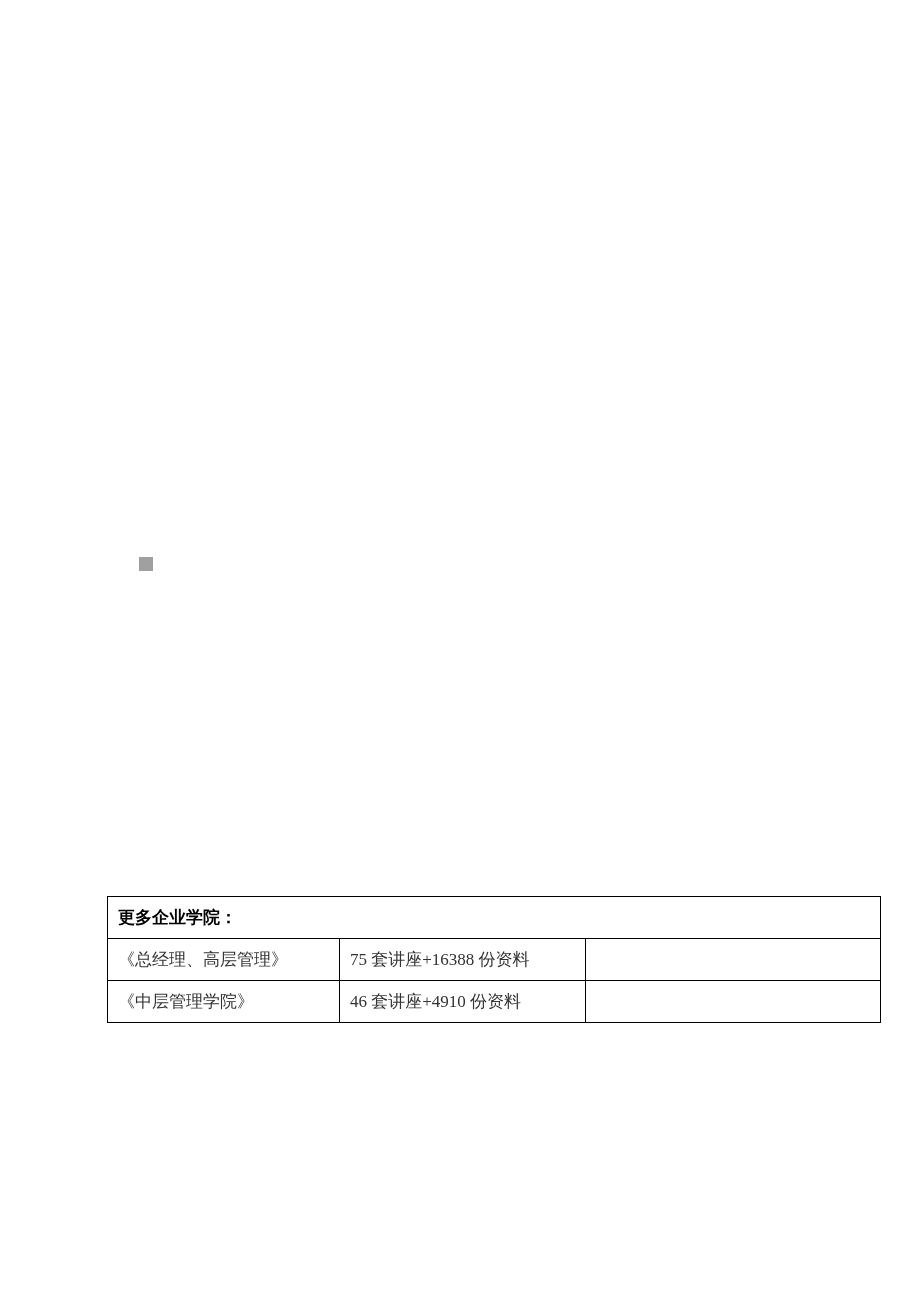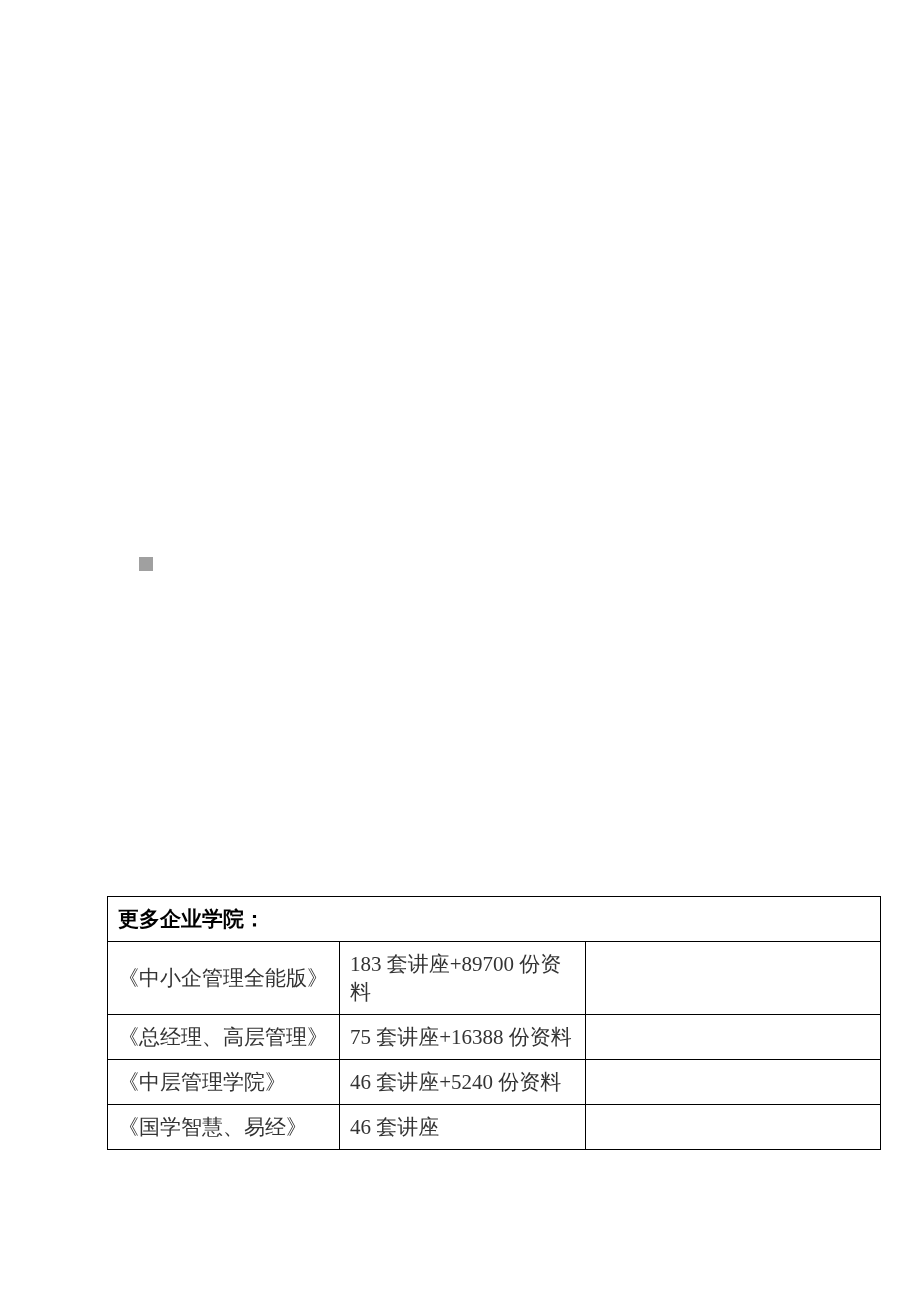--- a/index.html
+++ b/index.html
@@ -29,21 +29,21 @@
       width: 774px;
     }
     table {
       width: 100%;
       border-collapse: collapse;
       border: 1px solid #000;
     }
     td {
       border: 1px solid #000;
       padding: 8px 10px;
-      font-size: 21px;
+      font-size: 17px;
       color: #333;
       vertical-align: middle;
       height: 42px;
     }
     .header-row td {
       font-weight: bold;
       color: #000;
     }
     .col1 {
       width: 232px;
@@ -60,34 +60,24 @@
 
 <div class="square-marker"></div>
 
 <div class="table-container">
   <table>
     <tbody>
         <tr class="header-row">
       <td colspan="3">更多企业学院：</td>
     </tr>
     <tr>
-      <td class="col1">《中小企管理全能版》</td>
-      <td class="col2">183 套讲座+89700 份资料</td>
-      <td class="col3"></td>
-    </tr>
-    <tr>
       <td class="col1">《总经理、高层管理》</td>
       <td class="col2">75 套讲座+16388 份资料</td>
       <td class="col3"></td>
     </tr>
     <tr>
       <td class="col1">《中层管理学院》</td>
-      <td class="col2">46 套讲座+5240 份资料</td>
-      <td class="col3"></td>
-    </tr>
-    <tr>
-      <td class="col1">《国学智慧、易经》</td>
-      <td class="col2">46 套讲座</td>
+      <td class="col2">46 套讲座+4910 份资料</td>
       <td class="col3"></td>
     </tr>
   </tbody>
     </table>
 </div>
 
 </body></html>

